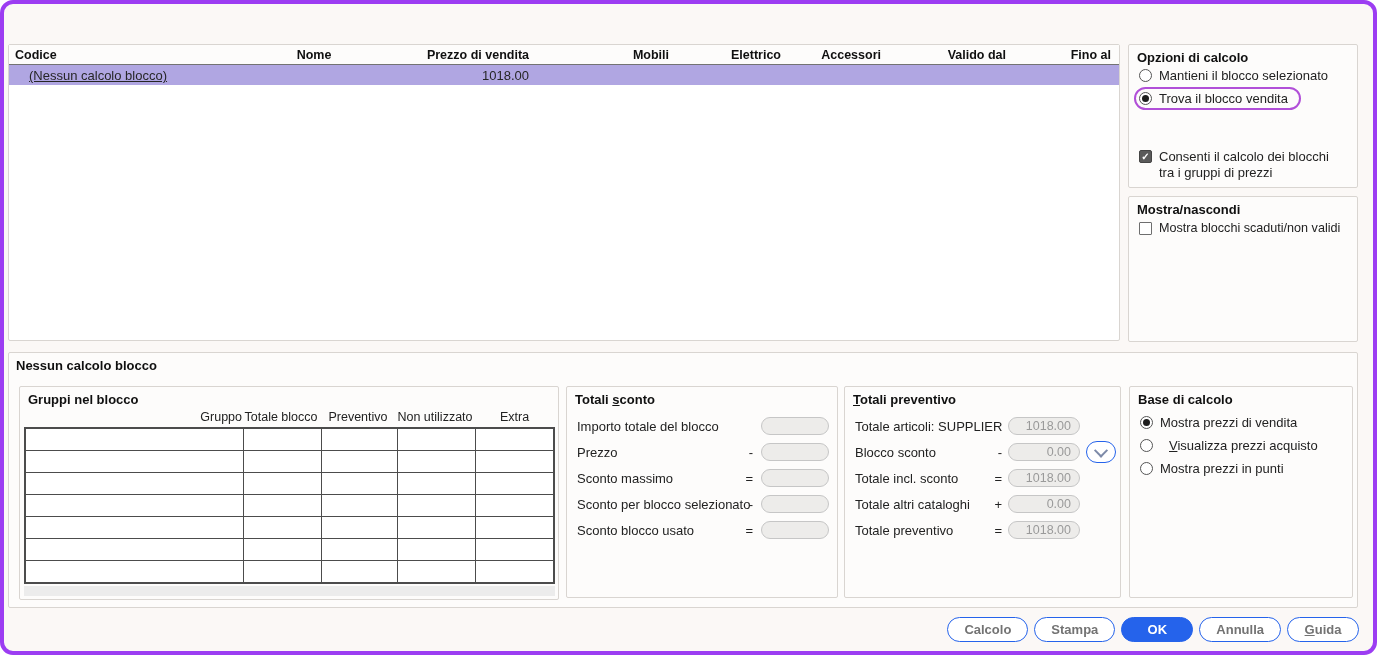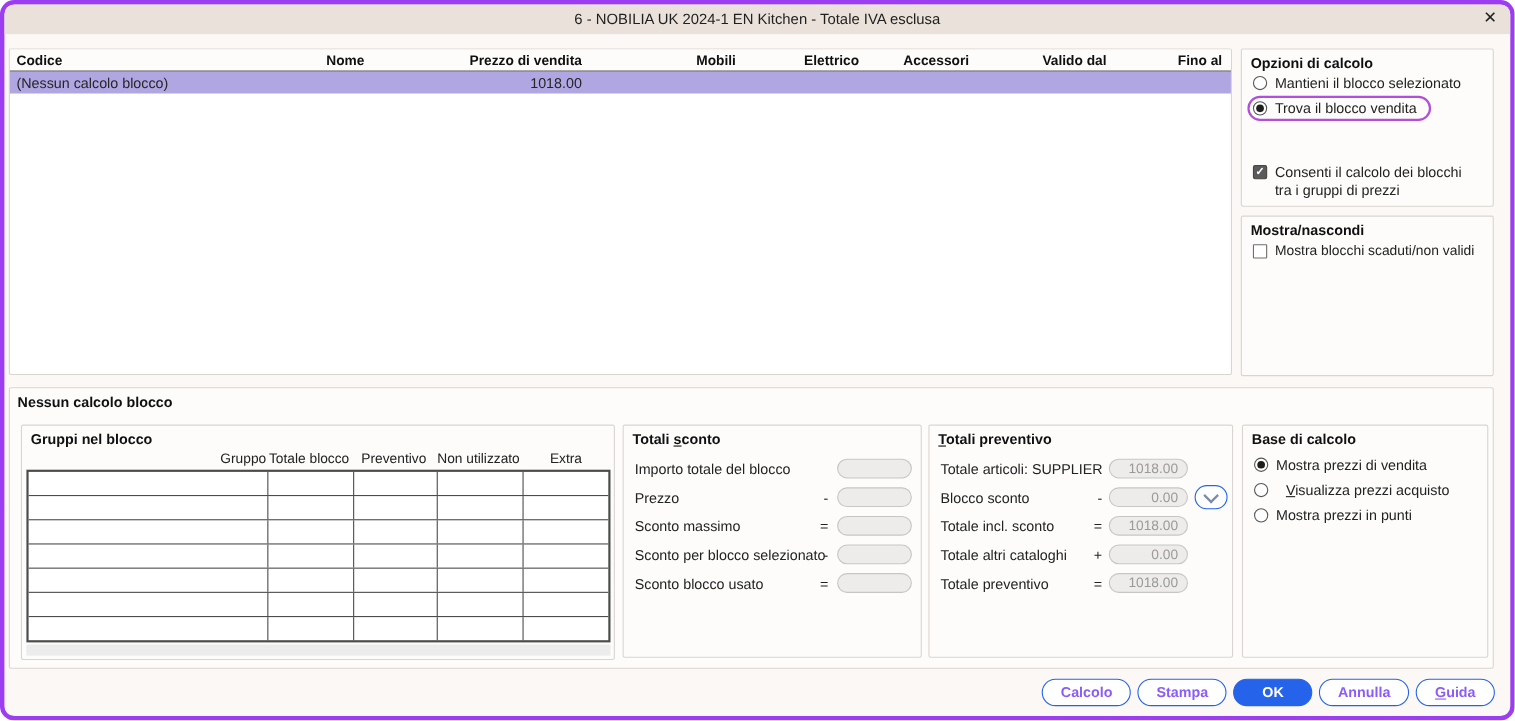--- a/index.html
+++ b/index.html
@@ -55,49 +55,45 @@
     box-sizing:border-box;color:#9a9a9a;font-size:12.5px;text-align:right;padding-right:8px;line-height:16px;}
   .sc-op{right:84px;} .sc-pill{right:8px;width:68px;}
   .pv-op{right:118px;} .pv-pill{right:40px;width:72px;}
   .ddbtn{position:absolute;right:4px;top:54px;width:30px;height:22px;border:1.5px solid #2563eb;
     border-radius:11px;box-sizing:border-box;background:#fff;display:flex;align-items:center;justify-content:center;cursor:pointer;}
   .chev{width:8px;height:8px;border-left:2px solid #7d8aa8;border-bottom:2px solid #7d8aa8;
     transform:rotate(-45deg) translate(1px,-1px);}
   
   .footer{position:absolute;top:613px;right:14px;display:flex;gap:6px;}
   .btn{height:25px;min-width:72px;padding:0 16px;border:1.5px solid #2563eb;border-radius:13px;
-    background:#fff;color:#8b5cf6;font-weight:bold;font-size:13px;font-family:"Liberation Sans",sans-serif;
+    background:#fff;color:#737373;font-weight:bold;font-size:13px;font-family:"Liberation Sans",sans-serif;
     display:flex;align-items:center;justify-content:center;cursor:pointer;box-sizing:border-box;white-space:nowrap;}
   .btn.primary{background:#2563eb;color:#fff;}
   .u{text-decoration:underline;}
   .two-line{line-height:16px;white-space:nowrap;}
 </style>
 </head>
 <body>
 
 <div class="window">
 
-  <div class="titlebar">
-    <span>6 - NOBILIA UK 2024-1 EN Kitchen - Totale IVA esclusa</span>
-    <span class="close-x">✕</span>
-  </div>
 
   <div class="panel" style="left:4px;top:40px;width:1112px;height:297px;background:#fff;">
     <div class="tblhead">
       <span class="hcell c1">Codice</span>
       <span class="hcell c2">Nome</span>
       <span class="hcell c3">Prezzo di vendita</span>
       <span class="hcell c4">Mobili</span>
       <span class="hcell c5">Elettrico</span>
       <span class="hcell c6">Accessori</span>
       <span class="hcell c7">Valido dal</span>
       <span class="hcell c8">Fino al</span>
     </div>
     <div class="selrow">
-      <span class="c1" style="box-sizing:border-box;padding-left:6px;">(Nessun calcolo blocco)</span>
+      <span class="c1" style="box-sizing:border-box;padding-left:20px;text-decoration:underline;">(Nessun calcolo blocco)</span>
       <span class="c2"></span>
       <span class="c3" style="text-align:right;">1018.00</span>
     </div>
   </div>
 
   <div class="panel" style="left:1124px;top:40px;width:230px;height:144px;">
     <span class="gtitle">Opzioni di calcolo</span>
     <div class="optrow" style="left:10px;top:23px;">
       <span class="radio"></span>
       <span>Mantieni il blocco selezionato</span>

